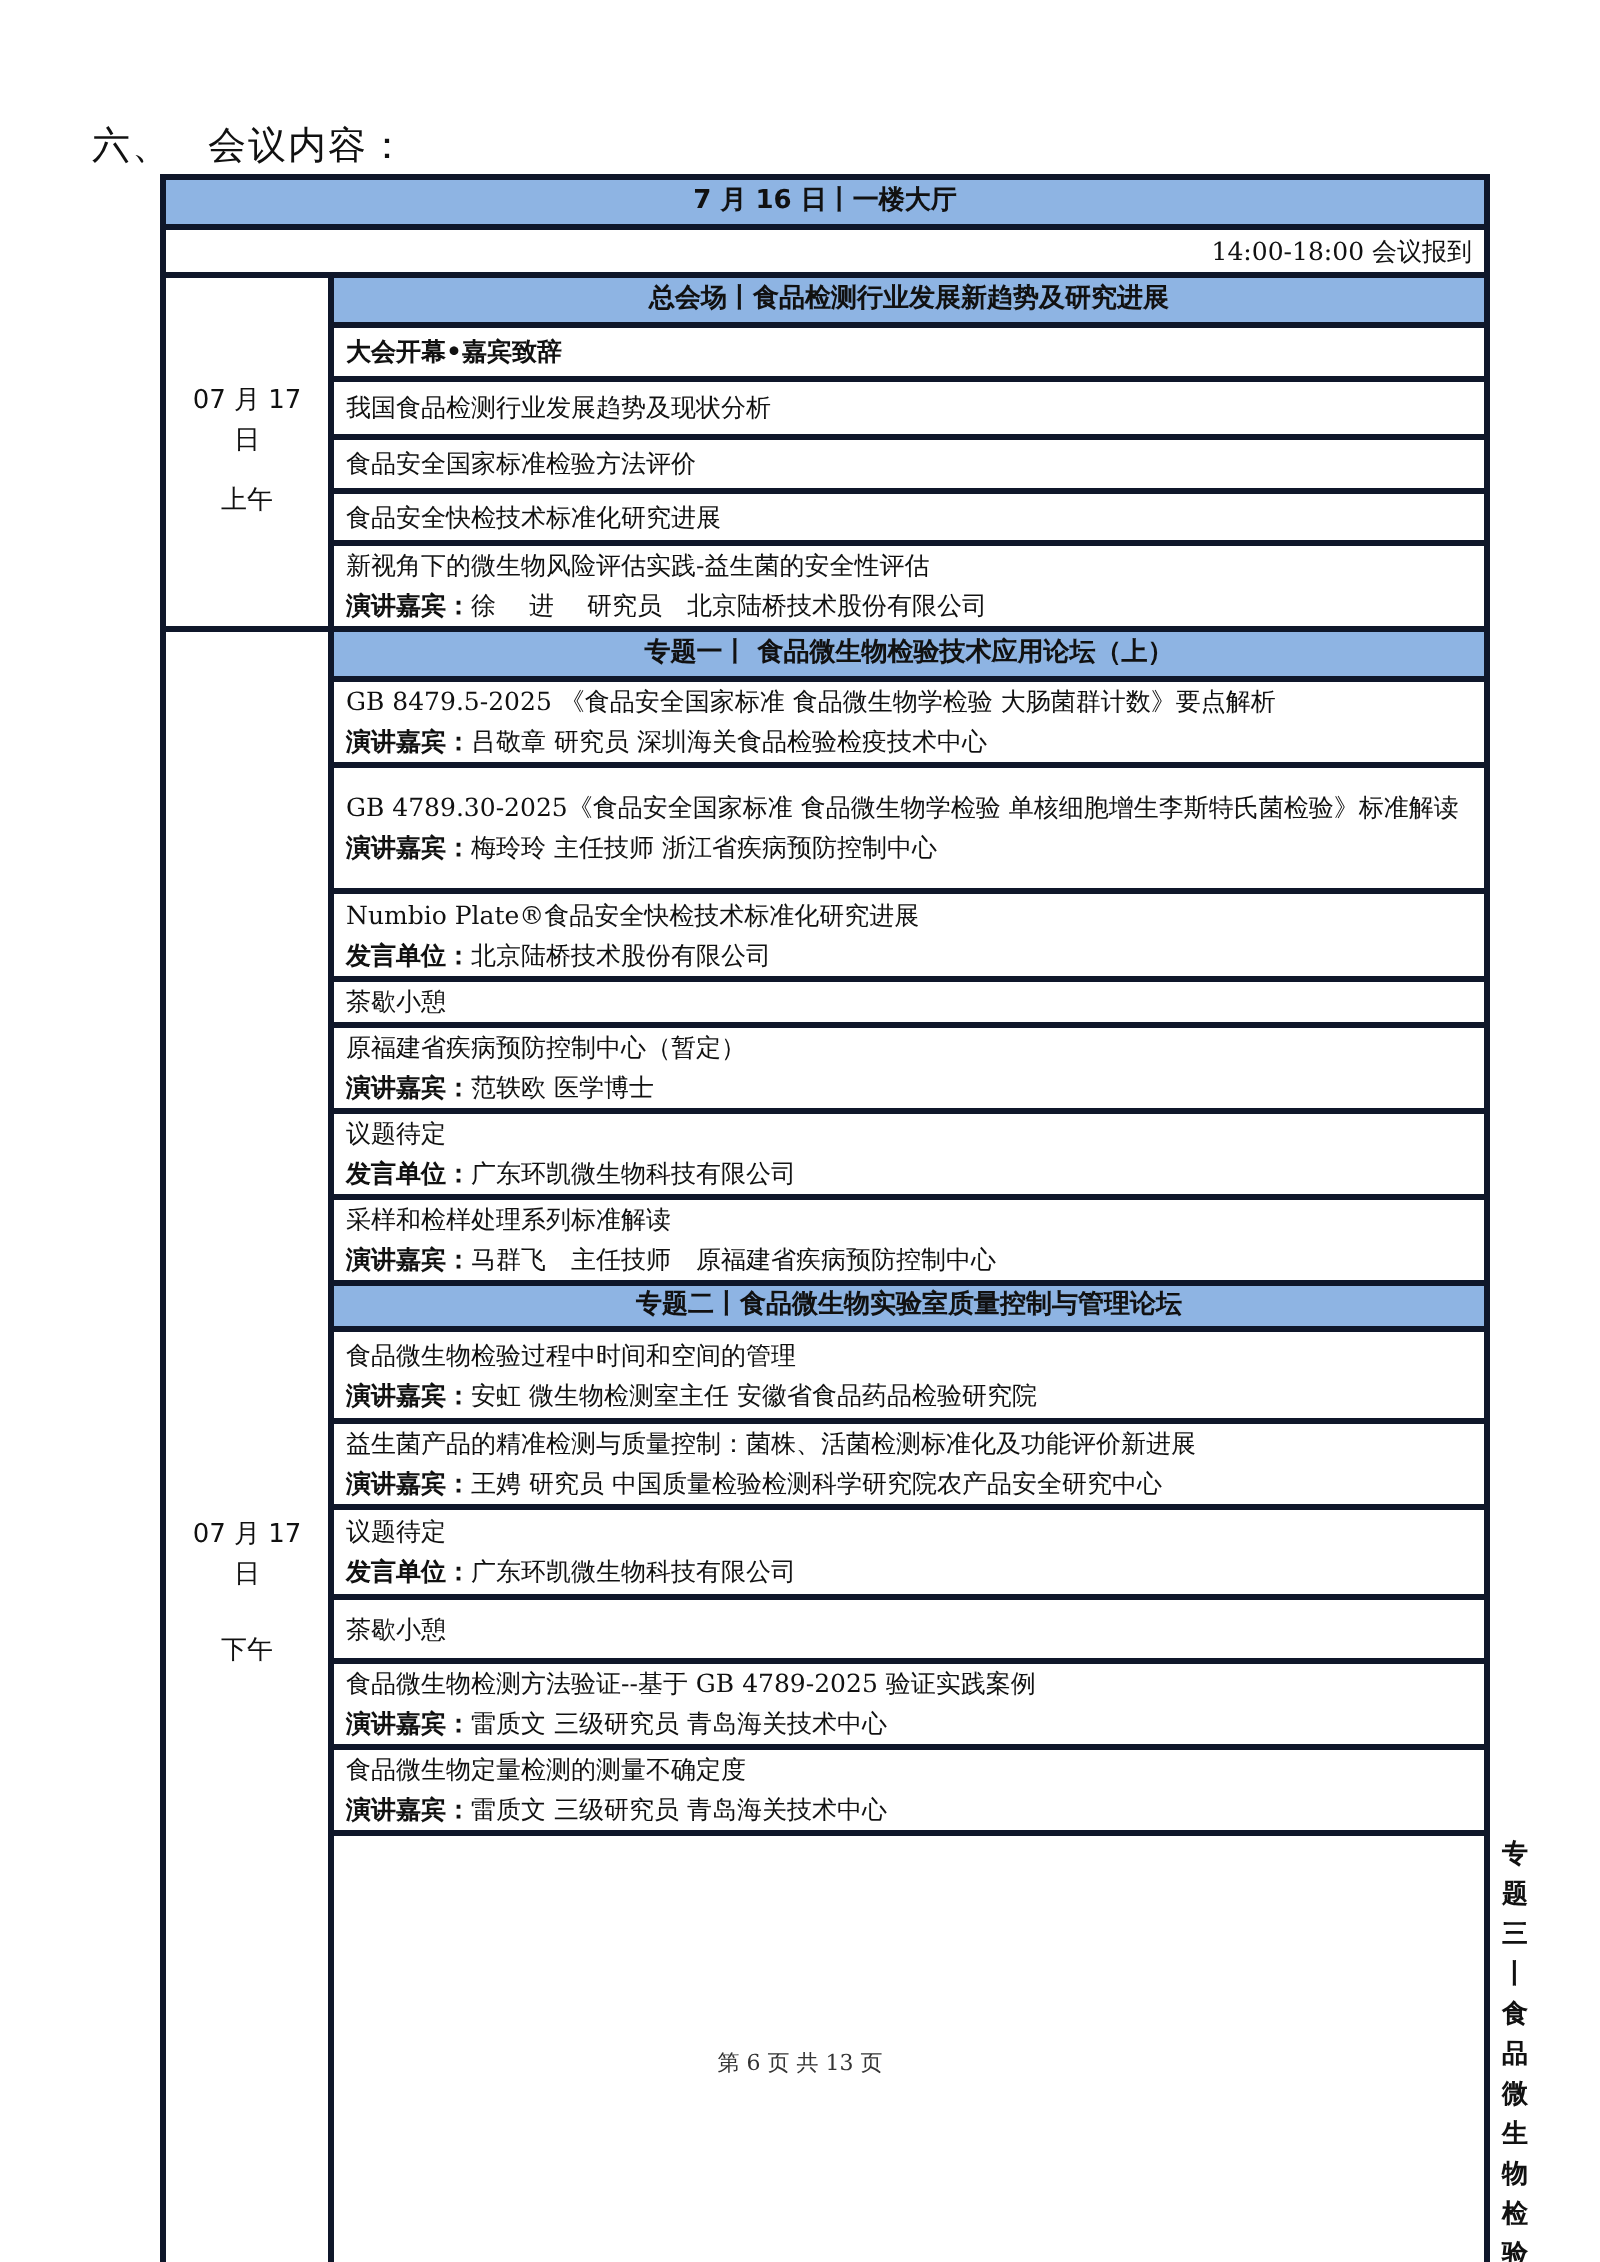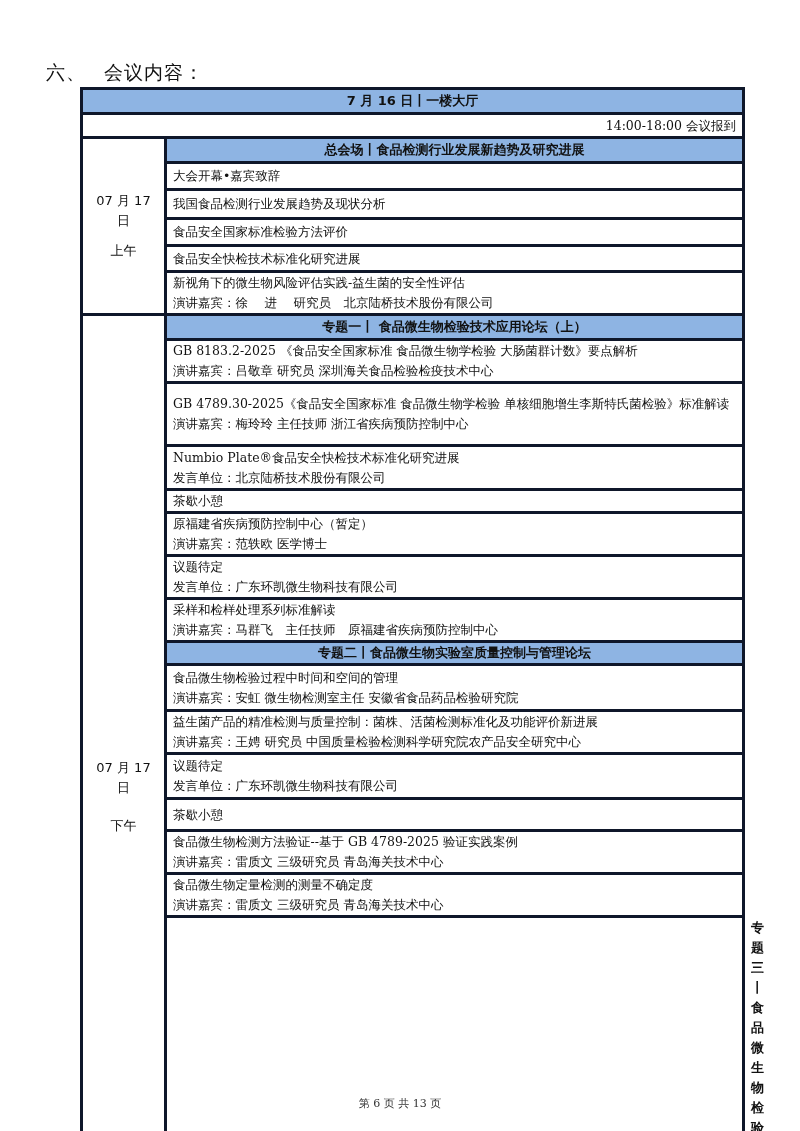--- a/index.html
+++ b/index.html
@@ -9,23 +9,23 @@
                      font-family: "DejaVu Sans", "Liberation Sans", sans-serif; }
     .section-title .num { margin-right: 18px; }
     table.agenda { position: absolute; left: 80px; top: 87px; width: 662px; border-collapse: collapse;
                    table-layout: fixed; font-size: 12.5px; }
     table.agenda td { border: 3px solid #0f172a; padding: 0 6px; vertical-align: middle; line-height: 20px; }
     .blue { background: #8eb4e3; text-align: center; font-weight: bold;
             font-family: "DejaVu Sans", "Liberation Sans", sans-serif; font-size: 13px; }
     .center { text-align: right; margin-left: 42px; }
     .date-cell { text-align: center; font-family: "DejaVu Sans", "Liberation Sans", sans-serif; font-size: 13px; }
     .date-cell .d1 { display: block; margin-bottom: 10px; }
-    .label { font-weight: normal; font-family: "DejaVu Sans", "Liberation Sans", sans-serif; }
+    .label { font-weight: bold; font-family: "DejaVu Sans", "Liberation Sans", sans-serif; }
     .tight { line-height: 17px; }
-    .footer { position: absolute; left: 0; width: 800px; top: 1096px; text-align: center; font-size: 11px; color: #333; }
+    .footer { position: absolute; left: 0; width: 800px; top: 1024px; text-align: center; font-size: 11px; color: #333; }
   </style>
 </head>
 <body>
 
 <div class="section-title">
   <span class="num">六、</span><span>会议内容：</span>
 </div>
 
 <table class="agenda">
   <colgroup>
@@ -69,21 +69,21 @@
 
   <tr style="height:25px">
     <td rowspan="16" class="date-cell">
       <span class="d1" style="margin-bottom:18px">07 月 17 日</span>
       <span>下午</span>
     </td>
     <td class="blue">专题一丨 食品微生物检验技术应用论坛（上）</td>
   </tr>
   <tr style="height:43px">
         <td>
-    <div>GB 8183.2-2025 《食品安全国家标准 食品微生物学检验 大肠菌群计数》要点解析</div>
+    <div>GB 8479.5-2025 《食品安全国家标准 食品微生物学检验 大肠菌群计数》要点解析</div>
     <div><span class="label">演讲嘉宾：</span><span>吕敬章 研究员 深圳海关食品检验检疫技术中心</span></div>
   </td>
       </tr>
   <tr style="height:63px">
         <td>
     <div>GB 4789.30-2025《食品安全国家标准 食品微生物学检验 单核细胞增生李斯特氏菌检验》标准解读</div>
     <div><span class="label">演讲嘉宾：</span><span>梅玲玲 主任技师 浙江省疾病预防控制中心</span></div>
   </td>
       </tr>
   <tr style="height:44px">

